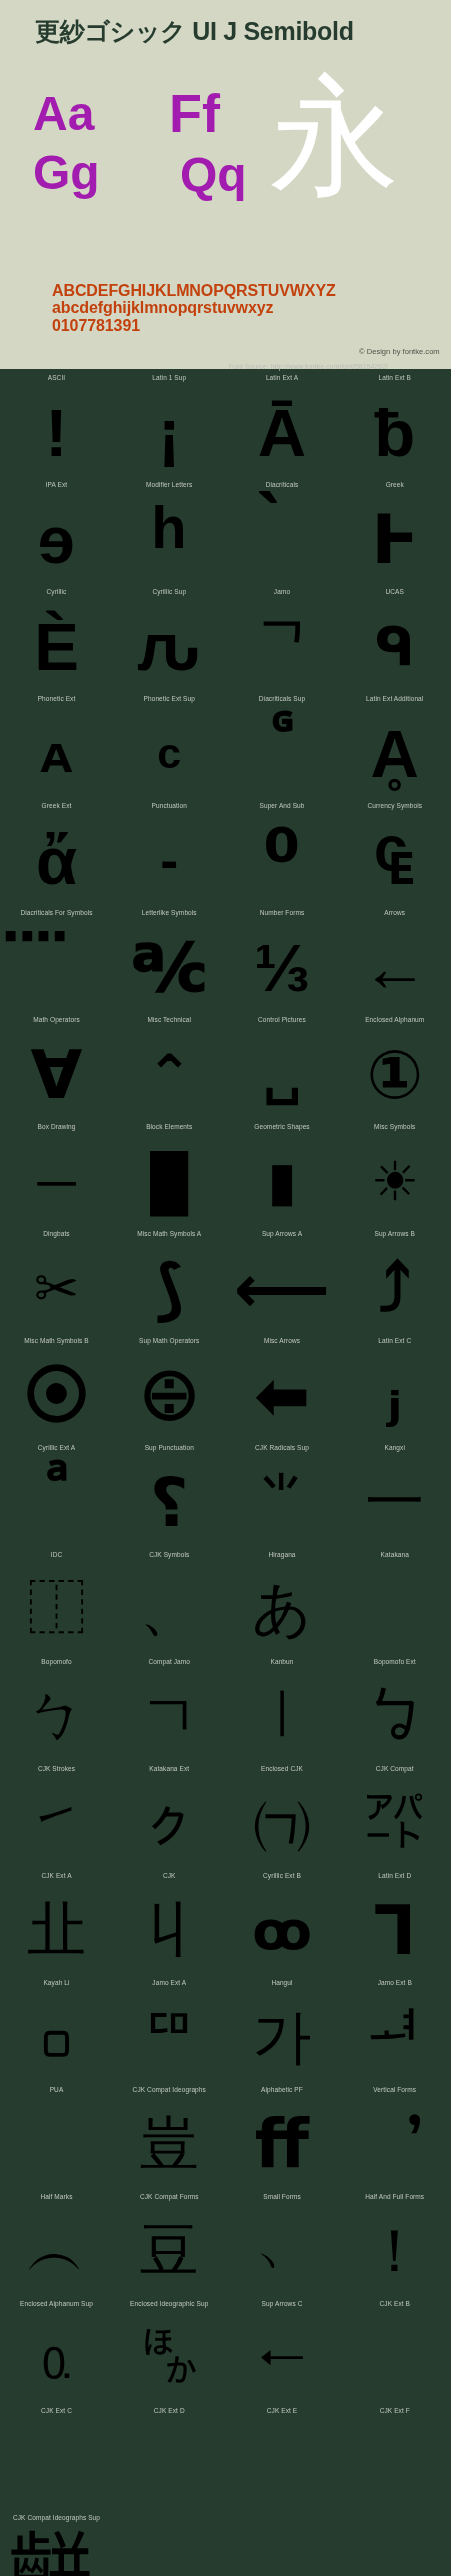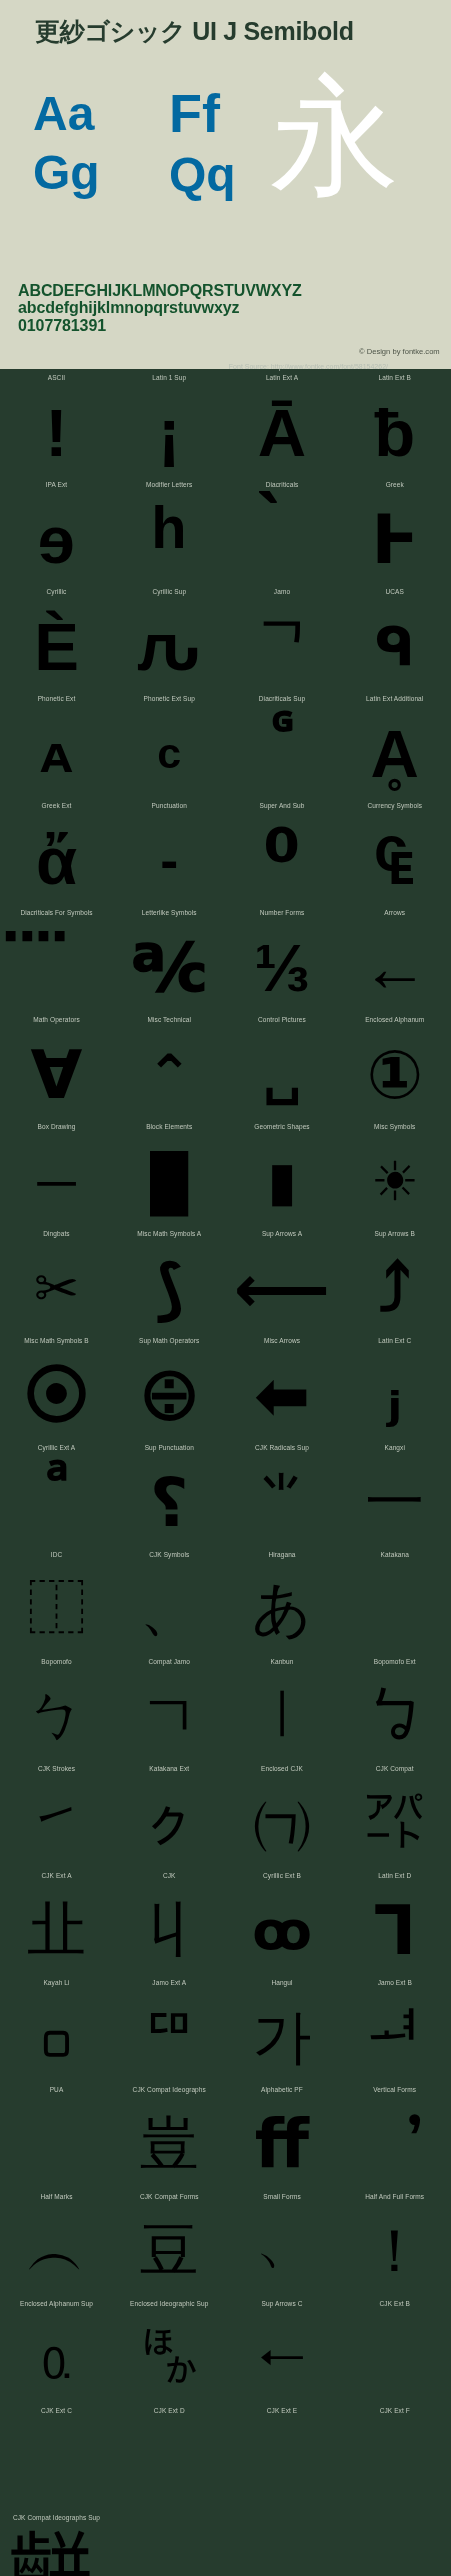--- a/index.html
+++ b/index.html
@@ -29,43 +29,43 @@
     left: 35px;
     top: 14.7px;
     font-size: 25px;
     font-weight: bold;
     color: #263c2e;
     letter-spacing: -0.3px;
     white-space: nowrap;
   }
   .spec-pair {
     position: absolute;
-    color: #0369a1;
+    color: #a21caf;
     font-weight: bold;
     line-height: 1;
     white-space: nowrap;
     text-align: right;
   }
   .pair-aa { left: 33px;  top: 90px; font-size: 48px; }
   .pair-ff { left: 169px; top: 86px; font-size: 54px; }
   .pair-gg { left: 33px;  top: 149px; font-size: 48px; }
-  .pair-qq { left: 169px; top: 151px; font-size: 48px; }
+  .pair-qq { left: 180px; top: 151px; font-size: 48px; }
   .spec-cjk {
     position: absolute;
     left: 270px;
     top: 72px;
     font-size: 129px;
     line-height: 1;
     color: #ffffff;
     font-weight: 500;
   }
   .spec-alpha {
     position: absolute;
-    left: 18px;
-    color: #14532d;
+    left: 52px;
+    color: #c2410c;
     font-weight: bold;
     white-space: nowrap;
     line-height: 1.08;
   }
   .alpha-upper { top: 282px; font-size: 16px; letter-spacing: -0.1px; }
   .alpha-lower { top: 299px; font-size: 16px; letter-spacing: -0.1px; }
   .alpha-digit { top: 317px; font-size: 16px; letter-spacing: -0.1px; }
   .spec-copy {
     position: absolute;
     right: 11.3px;

